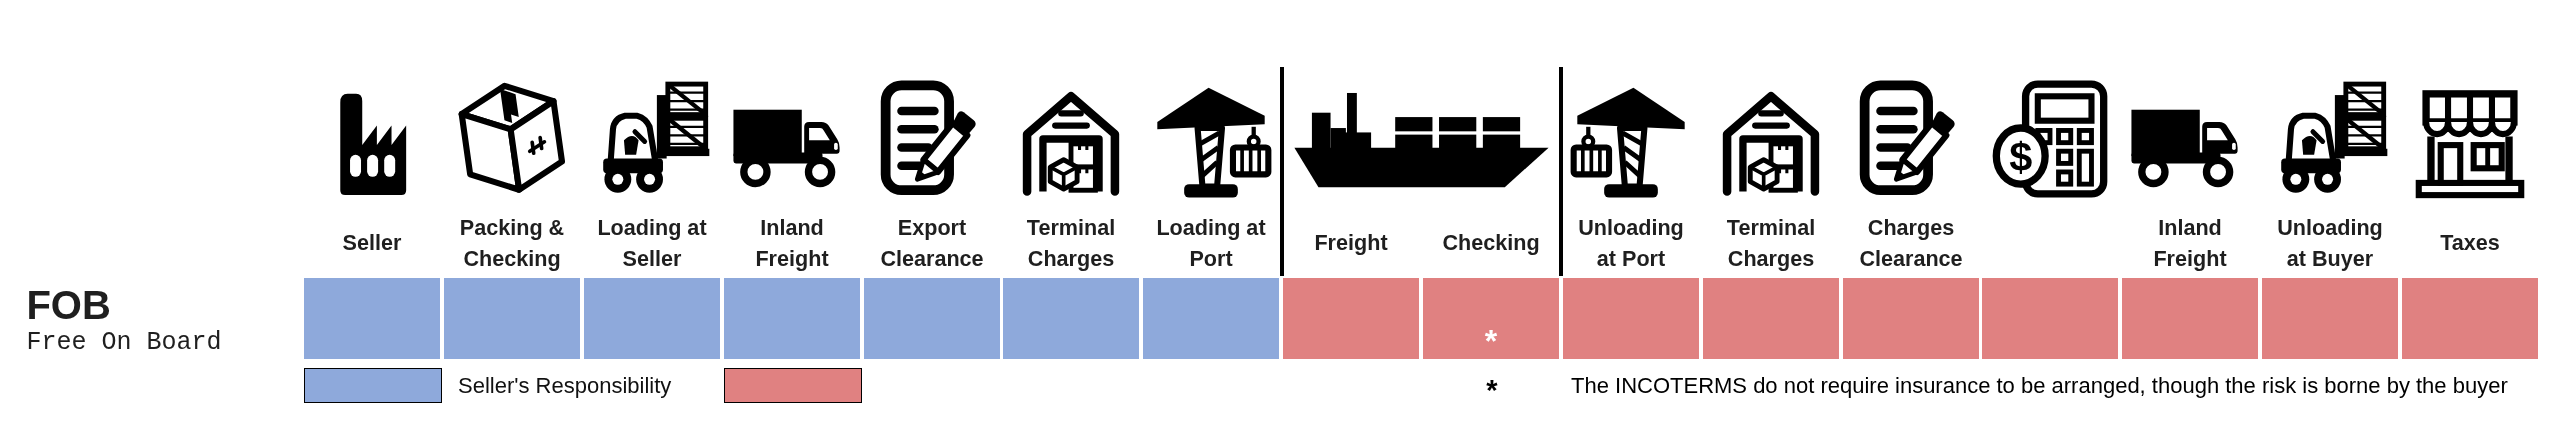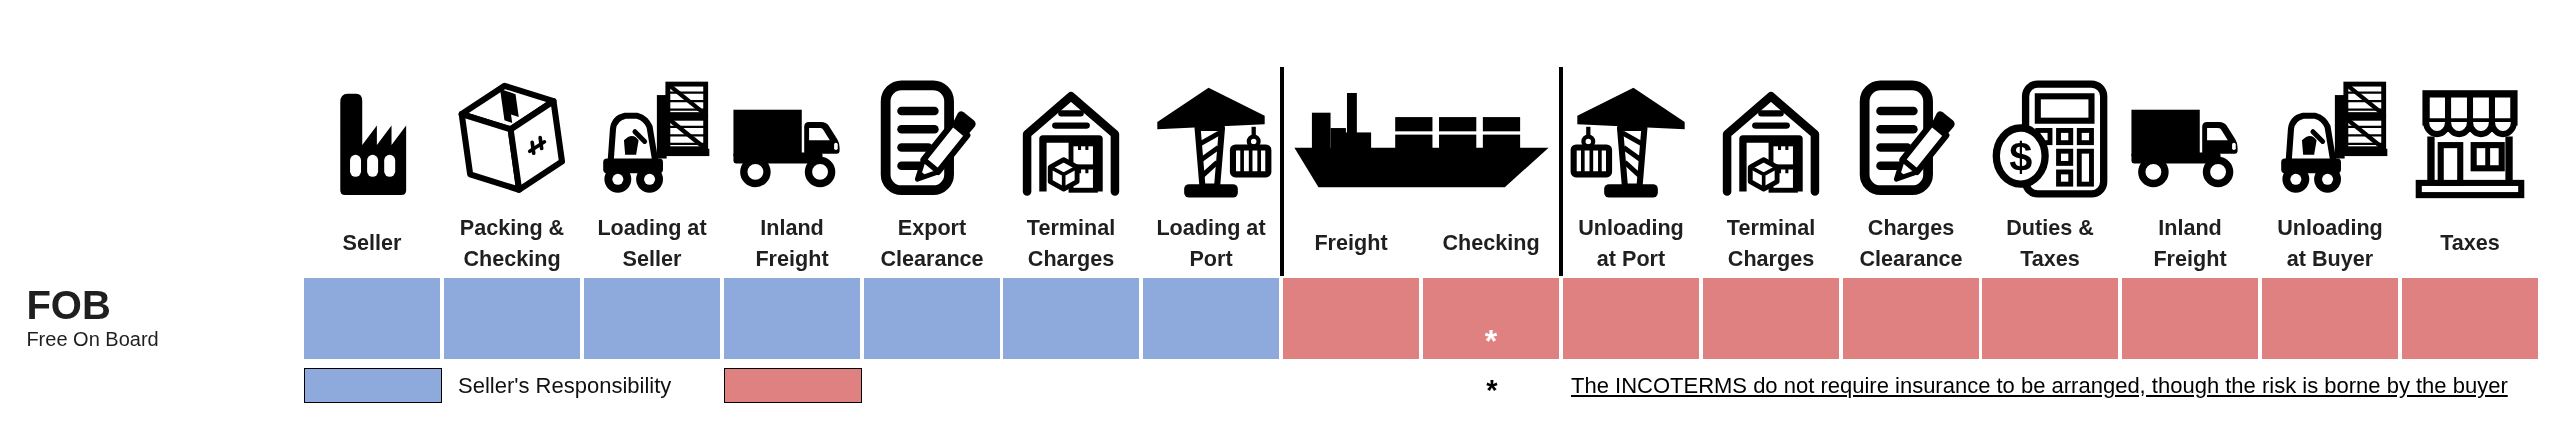--- a/index.html
+++ b/index.html
@@ -29,37 +29,37 @@
     display:flex;align-items:center;justify-content:center;
     text-align:center;font-size:21.6px;line-height:31px;font-weight:bold;
     white-space:pre-line;color:#1f1f1f;
   }
   .bar-cell{position:absolute;top:278px;height:81px;width:136px;}
   .cell-marker{
     position:absolute;left:0;right:0;bottom:1.4px;text-align:center;
     color:#fff;font-size:32px;line-height:33px;font-weight:bold;
   }
   #fob-code{position:absolute;left:26.4px;top:283px;font-size:40px;font-weight:bold;color:#1f1f1f;}
-  #fob-name{position:absolute;left:26.4px;top:328px;font-size:20px;color:#1f1f1f;}
+  #fob-name{position:absolute;left:26.4px;top:328px;font-size:25px;color:#1f1f1f;font-family:Liberation Mono, monospace;}
   .legend-swatch{position:absolute;top:368px;width:138px;height:35px;border:1.4px solid #000;box-sizing:border-box;}
   #legend-swatch-seller{left:304px;}
   #legend-swatch-buyer{left:724px;}
   .legend-label{
     position:absolute;top:368px;height:35px;display:flex;align-items:center;
     font-size:22px;color:#111;
   }
   #legend-label-seller{left:458px;}
   #legend-label-buyer{left:878px;}
   #footnote-marker{
     position:absolute;left:1474px;top:374px;width:36px;text-align:center;
     font-size:29px;color:#000;font-weight:bold;
   }
   #footnote-text{
     position:absolute;left:1571px;top:368px;height:35px;display:flex;align-items:center;
-    font-size:22px;color:#000;white-space:nowrap;text-decoration:underline;
+    font-size:22px;color:#000;white-space:nowrap;
   }
   #icon-defs{position:absolute;width:0;height:0;overflow:hidden;}
 </style>
 </head>
 <body>
 
 <svg id="icon-defs" xmlns="http://www.w3.org/2000/svg" aria-hidden="true">
   <defs>
     <symbol id="factory-icon" viewBox="0 0 100 100">
       <path d="M28 96 Q24 96 24 92 L24 20 Q24 13 30 13 L37 13 Q42 13 42 19 L42 55 L54 39 L54 55 L66 39 L66 55 L78 39 L78 92 Q78 96 74 96 Z" fill="#000"></path>
@@ -301,22 +301,20 @@
       </svg>
     </div>
     <div class="col-label" style="left: 1843px;">Charges
 Clearance</div>
     <div class="bar-cell" style="left: 1843px; background: rgb(224, 129, 129);"></div>
     <div class="icon-cell" style="left: 1982px;">
       <svg class="icon" viewBox="0 0 176 176" width="122" height="122">
         <use href="#calculator-icon"></use>
       </svg>
     </div>
-    <div class="col-label" style="left: 1982px;">Duties &amp;
-Taxes</div>
     <div class="bar-cell" style="left: 1982px; background: rgb(224, 129, 129);"></div>
     <div class="icon-cell" style="left: 2122px;">
       <svg class="icon" viewBox="0 0 176 176" width="122" height="122">
         <use href="#truck-icon"></use>
       </svg>
     </div>
     <div class="col-label" style="left: 2122px;">Inland
 Freight</div>
     <div class="bar-cell" style="left: 2122px; background: rgb(224, 129, 129);"></div>
     <div class="icon-cell" style="left: 2262px;">

